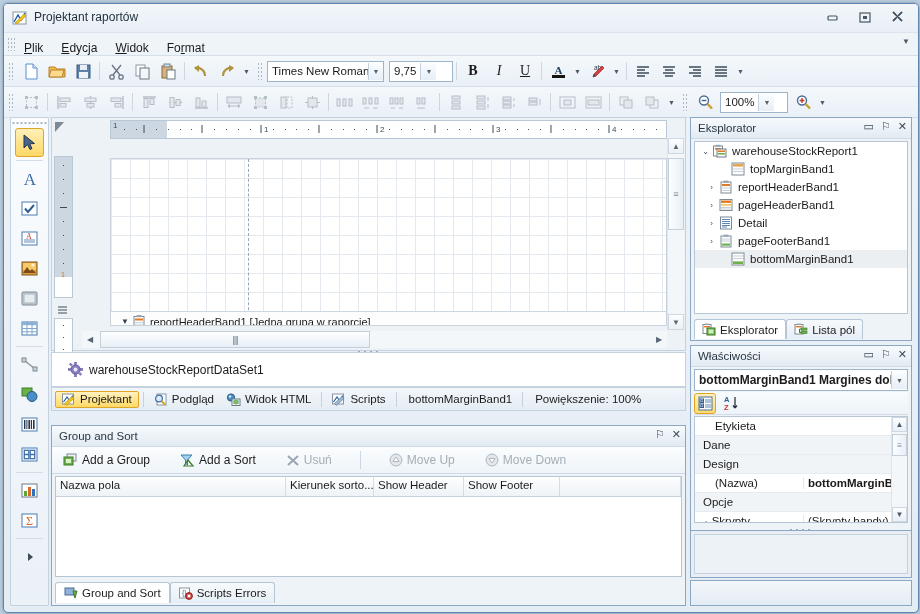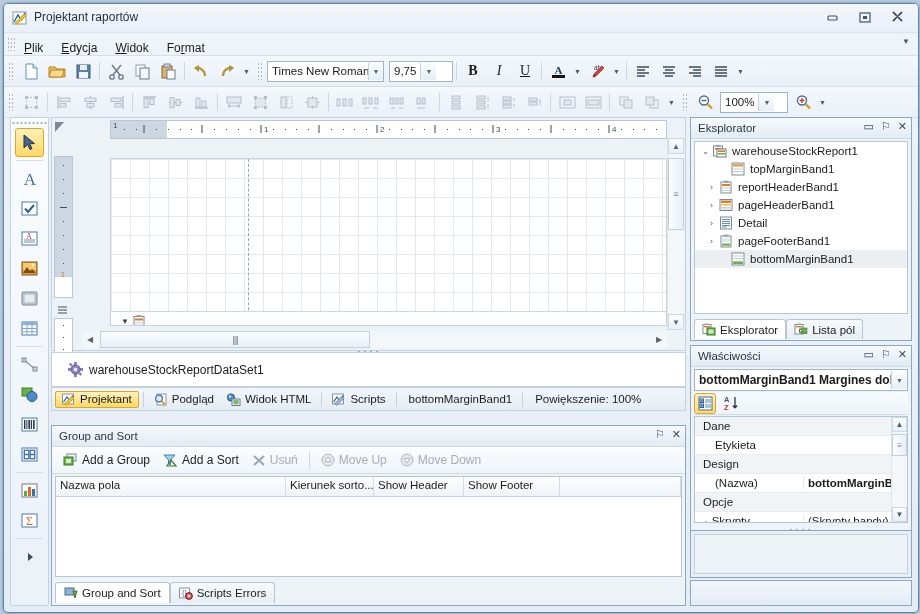--- a/index.html
+++ b/index.html
@@ -99,21 +99,21 @@
   .vtab{display:flex;align-items:center;gap:4px;padding:2px 6px;height:17px;box-sizing:border-box;}
   .vtab.act{background:linear-gradient(#fff2c0,#ffd964);border:1px solid #e0a526;border-radius:2px;}
   .vsep{width:1px;height:15px;background:#c6d1dc;margin:0 4px;}
   
   .gsdock{position:absolute;left:0;top:296px;right:0;bottom:0;
           border:1px solid #8ba7c4;background:#eef3f8;margin-top:12px;}
   .gs-head{height:20px;background:linear-gradient(#f6fafd,#e2ebf3);
            display:flex;align-items:center;position:relative;border-bottom:1px solid #cfdae5;}
   .gs-title{margin-left:7px;font-size:11.5px;color:#2a3742;}
   .gs-btns{position:absolute;right:4px;top:2px;display:flex;gap:7px;color:#3d4c59;font-size:11px;}
-  .gs-toolbar{height:26px;display:flex;align-items:center;gap:3px;padding-left:6px;
+  .gs-toolbar{height:26px;display:flex;align-items:center;gap:20px;padding-left:6px;
               background:linear-gradient(#fbfdfe,#eef4f9);border-bottom:1px solid #cfdae5;}
   .gsb{display:flex;align-items:center;gap:4px;padding:2px 4px;font-size:12px;border:1px solid transparent;border-radius:3px;}
   .gsb.dis{color:#a4adb6;}
   .gtable{position:absolute;left:3px;top:50px;right:3px;bottom:28px;background:#fff;border:1px solid #b7c6d4;}
   .gt-head{display:flex;height:19px;background:linear-gradient(#fdfefe,#eef3f8);border-bottom:1px solid #c6d1dc;}
   .gt-h{padding:2px 4px;font-size:11.5px;border-right:1px solid #d3dde7;box-sizing:border-box;overflow:hidden;white-space:nowrap;}
   .gs-tabs{position:absolute;left:3px;bottom:2px;height:23px;display:flex;align-items:flex-end;gap:0px;}
   .gstab{display:flex;align-items:center;gap:4px;height:20px;padding:0 8px;font-size:11.5px;
          border:1px solid #b7c6d4;border-bottom:none;border-radius:3px 3px 0 0;
          background:linear-gradient(#f7fafc,#e6eef5);}
@@ -756,20 +756,21 @@
             <span class="tri">▼</span>
             <span>
               <svg width="12" height="13" viewBox="0 0 12 13">
                   <rect x="1" y="1.5" width="10" height="10.5" fill="#fff" stroke="#7d8a96"></rect>
                   <rect x="3.5" y="0" width="5" height="2.2" fill="#9aa6b2"></rect>
                   <rect x="2" y="3.5" width="8" height="2" fill="#e07a26"></rect>
                   <rect x="2" y="7" width="8" height="1.3" fill="#cfd8e1"></rect>
                   <rect x="2" y="9.4" width="8" height="1.3" fill="#cfd8e1"></rect>
                 </svg>
             </span>
+            <span style="margin-left:5px">reportHeaderBand1 [Jedna grupa w raporcie]</span>
           </div>
 
         </div>
 
         <div class="vscroll">
           <div class="vs-up">▲</div>
           <div class="vs-thumb">≡</div>
           <div class="vs-dn">▼</div>
         </div>
 
@@ -1108,29 +1109,29 @@
           </div>
           <div class="pr-tb">
             <svg width="17" height="16" viewBox="0 0 17 16">
                 <text x="1" y="7" font-size="7.5" fill="#2f5d91" font-weight="bold" font-family="Liberation Sans,sans-serif">A</text>
                 <text x="1" y="15" font-size="7.5" fill="#c0392b" font-weight="bold" font-family="Liberation Sans,sans-serif">Z</text>
                 <path d="M12 2v11M12 13l-2-2.5M12 13l2-2.5" stroke="#2a3742" stroke-width="1.3" fill="none"></path>
               </svg>
           </div>
         </div>
         <div class="pgrid">
+          <div class="prow">
+            <span class="pname ind">Etykieta</span>
+            <span class="pval"></span>
+          </div>
           <div class="prow cat">
             <span class="pname">Dane</span>
             <span class="pval"></span>
             <span class="pcol">⌃</span>
           </div>
-          <div class="prow">
-            <span class="pname ind">Etykieta</span>
-            <span class="pval"></span>
-          </div>
           <div class="prow cat">
             <span class="pname">Design</span>
             <span class="pval"></span>
             <span class="pcol">⌃</span>
           </div>
           <div class="prow">
             <span class="pname ind">(Nazwa)</span>
             <span class="pval" style="font-weight:bold">bottomMarginBa...</span>
           </div>
           <div class="prow cat">

